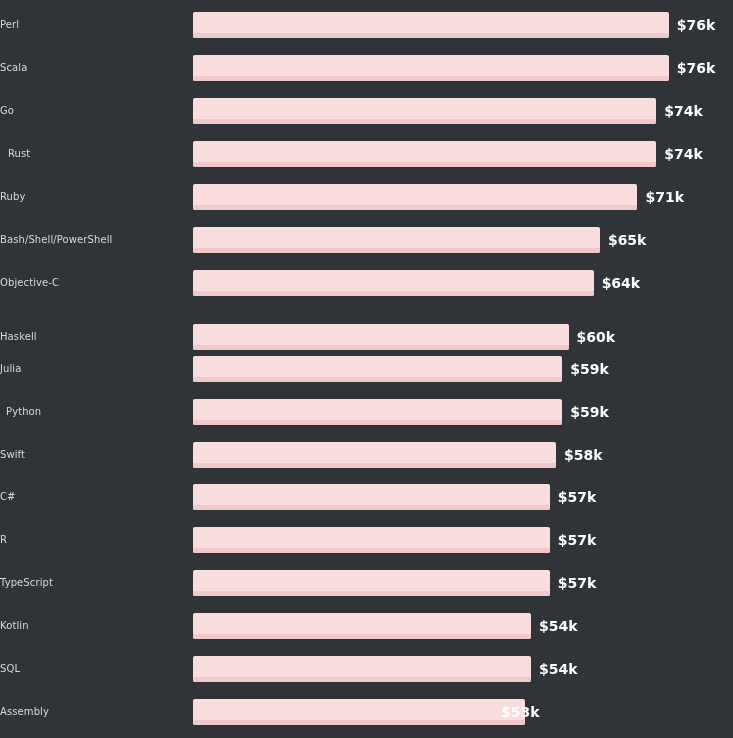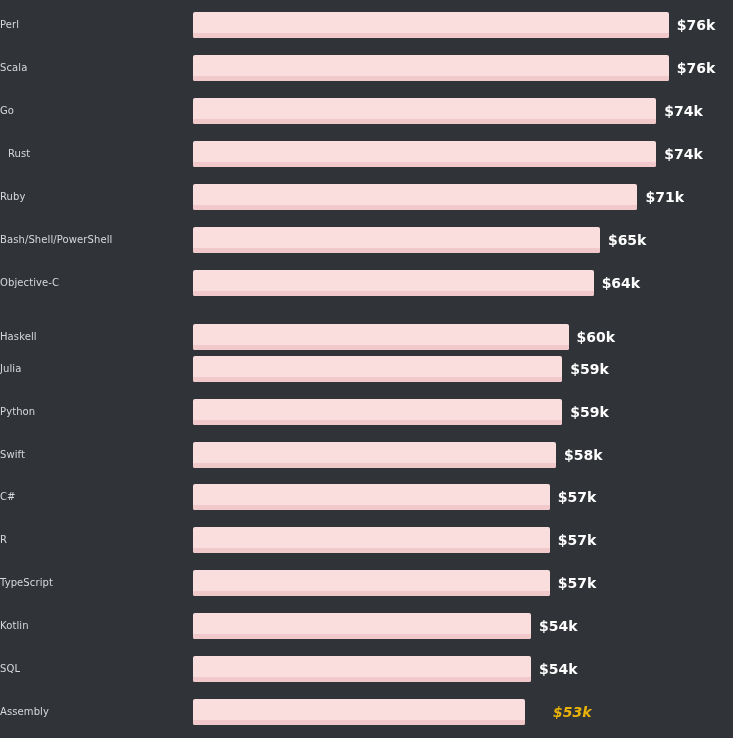--- a/index.html
+++ b/index.html
@@ -139,21 +139,21 @@
       <div class="value-label" style="left: 576.6px; color: rgb(255, 255, 255);">$60k</div>
     </div>
     <div class="bar-row" style="top: 355.6px;">
       <div class="row-label" style="color: rgb(215, 216, 218);">Julia</div>
       <div class="bar-track" style="left: 193px; width: 369.34px;">
         <div class="bar-fill" style="background: rgb(250, 222, 222);"></div>
       </div>
       <div class="value-label" style="left: 570.34px; color: rgb(255, 255, 255);">$59k</div>
     </div>
     <div class="bar-row" style="top: 398.55px;">
-      <div class="row-label" style="color: rgb(215, 216, 218);">Python</div>
+      <div class="row-label" style="color: rgb(215, 216, 218); padding-left: 6px;">Python</div>
       <div class="bar-track" style="left: 193px; width: 369.34px;">
         <div class="bar-fill" style="background: rgb(250, 222, 222);"></div>
       </div>
       <div class="value-label" style="left: 570.34px; color: rgb(255, 255, 255);">$59k</div>
     </div>
     <div class="bar-row" style="top: 441.5px; padding-left: 16px;">
       <div class="row-label" style="color: rgb(215, 216, 218);">Swift</div>
       <div class="bar-track" style="left: 193px; width: 363.08px;">
         <div class="bar-fill" style="background: rgb(250, 222, 222);"></div>
       </div>
@@ -192,15 +192,15 @@
       <div class="bar-track" style="left: 193px; width: 338.04px;">
         <div class="bar-fill" style="background: rgb(250, 222, 222);"></div>
       </div>
       <div class="value-label" style="left: 539.04px; color: rgb(255, 255, 255);">$54k</div>
     </div>
     <div class="bar-row" style="top: 699.2px; border-radius: 13px;">
       <div class="row-label" style="color: rgb(215, 216, 218);">Assembly</div>
       <div class="bar-track" style="left: 193px; width: 331.78px;">
         <div class="bar-fill" style="background: rgb(250, 222, 222);"></div>
       </div>
-      <div class="value-label" style="left: 553px; color: #eab308; font-style: italic;">$53k</div>
+      <div class="value-label" style="left: 501px; color: #ffffff;">$53k</div>
     </div>
   </div>
 
 </body></html>

